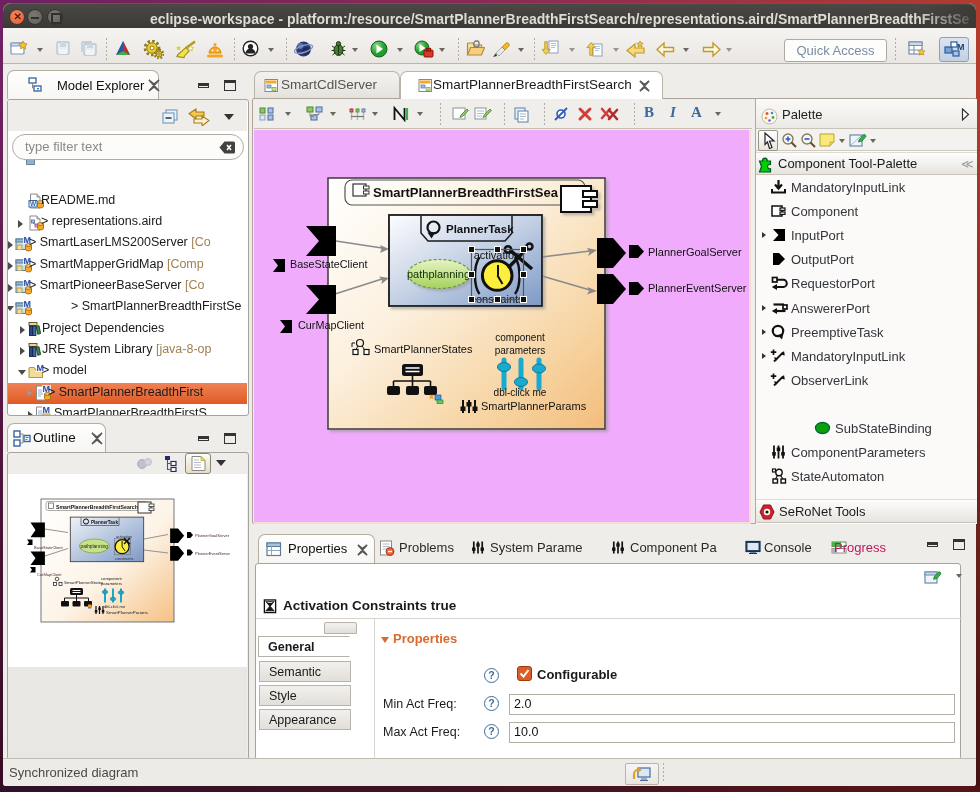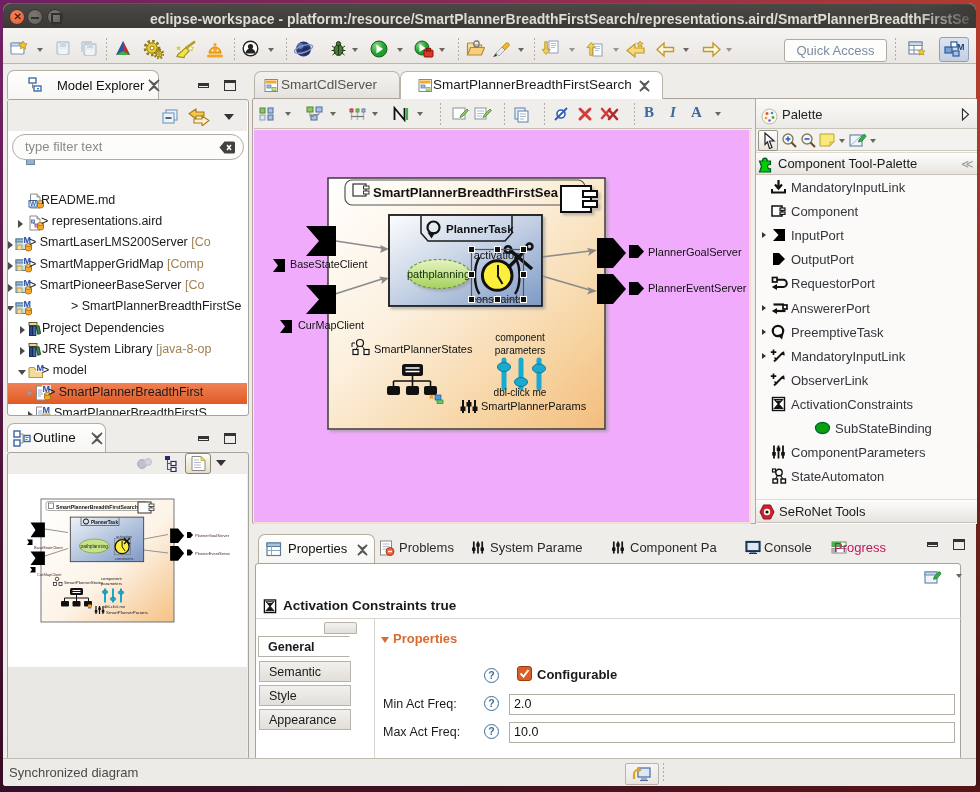--- a/index.html
+++ b/index.html
@@ -943,29 +943,20 @@
           </div>
       <div class="pitem" style="top:268.8px;">
             <div style="position:absolute; left:14px; top:4px;"><svg width="17" height="16" viewBox="0 0 17 16">
                 <path d="M4 13.5 L13 4.5" stroke="#111" stroke-width="1.8"></path>
                 <path d="M14 3 l0.8 4.6 -4.4 -1 z" fill="#111"></path>
                 <path d="M3.5 1.5 v5.5 M0.8 4.2 h5.5" stroke="#111" stroke-width="1.7"></path>
                 <path d="M4.5 9.5 l2.5 2.5" stroke="#111" stroke-width="1.4"></path>
               </svg></div>
             <div style="position:absolute; left:35px; top:1px;">ObserverLink</div>
           </div>
-      <div class="pitem" style="top:292.9px;">
-            <div style="position:absolute; left:14px; top:4px;"><svg width="17" height="16" viewBox="0 0 17 16">
-                <rect x="2.5" y="1.5" width="12" height="13" fill="#fff" stroke="#111" stroke-width="1.4"></rect>
-                <path d="M4.5 3.5 h8 l-8 9 h8 z" fill="none" stroke="#111" stroke-width="1.2"></path>
-                <path d="M8.5 8 l-3 4 h6 z" fill="#111"></path>
-                <path d="M8.5 8 l-2.5 -3.5 h5 z" fill="#111"></path>
-              </svg></div>
-            <div style="position:absolute; left:35px; top:1px;">ActivationConstraints</div>
-          </div>
       <div class="pitem" style="top:317.0px;margin-left:44px;">
             <div style="position:absolute; left:14px; top:4px;"><svg width="17" height="16" viewBox="0 0 17 16">
                 <ellipse cx="8.5" cy="8" rx="7" ry="5.5" fill="#0ca00c" stroke="#063" stroke-width="1.3"></ellipse>
               </svg></div>
             <div style="position:absolute; left:35px; top:1px;">SubStateBinding</div>
           </div>
       <div class="pitem" style="top:341.1px;">
             <div style="position:absolute; left:14px; top:4px;"><svg width="17" height="16" viewBox="0 0 17 16">
                 <g stroke="#111" stroke-width="1.8">
                   <path d="M4 1.5 v13 M8.5 1.5 v13 M13 1.5 v13"></path>

